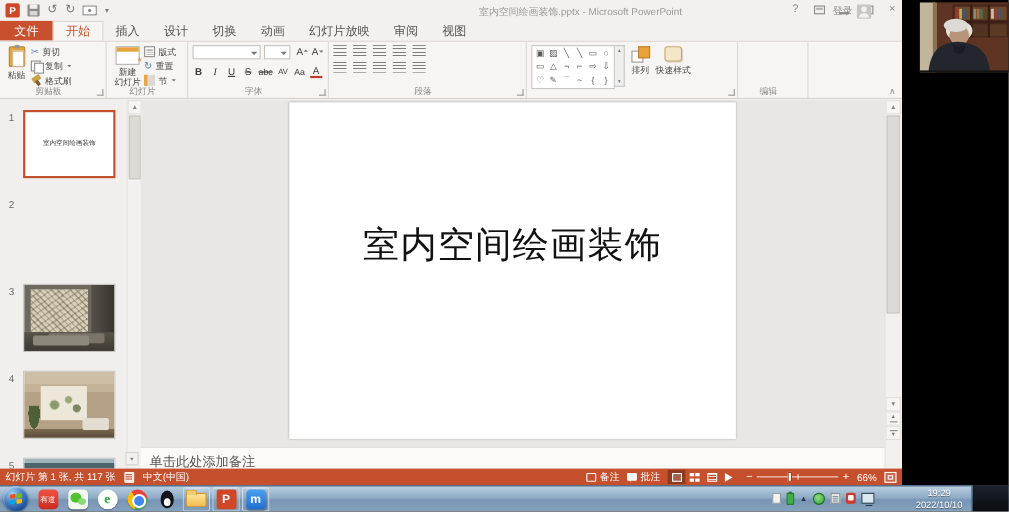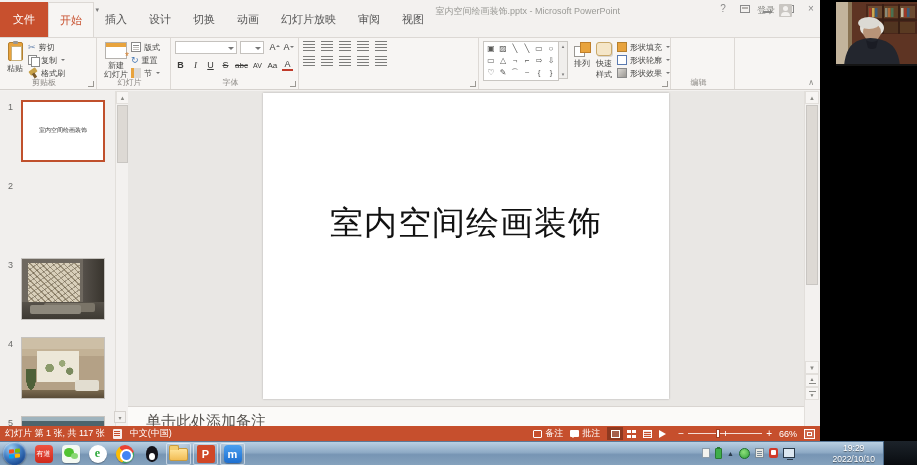--- a/index.html
+++ b/index.html
@@ -34,21 +34,21 @@
   .wb-restore { width:9px; height:8px; border:1px solid #8a8a8a; background:#F3F1EF; position:relative; }
   .wb-restore::before { content:""; position:absolute; left:2px; top:-3px; width:8px; height:7px; border:1px solid #8a8a8a; z-index:-1; }
   #signin { position:absolute; right:28px; top:4px; display:flex; align-items:center; gap:4px; }
   #signin .signin-label { font-size:9px; color:#8a8a86; }
   .person-box { width:13px; height:13px; background:#c9c6c2; border-radius:1px; position:relative; }
   .person-box::before { content:""; position:absolute; left:4px; top:2px; width:5px; height:5px; border-radius:50%; background:#f3f1ef; }
   .person-box::after { content:""; position:absolute; left:2px; bottom:1px; width:9px; height:4px; border-radius:4px 4px 0 0; background:#f3f1ef; }
 
   
   #ribbon-tabs { position:absolute; left:0; top:19px; width:100%; height:18px; display:flex; align-items:flex-end; }
-  .rtab { height:35px; padding:0 11px; font-size:11px; color:#555; display:flex; align-items:center; white-space:nowrap; }
+  .rtab { height:18px; padding:0 11px; font-size:11px; color:#555; display:flex; align-items:center; white-space:nowrap; }
   .rtab-file { background:#C8502E; color:#fff; padding:0 13px; }
   .rtab-active { background:#F7F5F3; color:#C8502E; border:1px solid #DCD8D4; border-bottom:none; }
 
   
   #ribbon { position:absolute; left:0; top:37px; width:100%; height:53px; background:#F7F5F3; border-bottom:1px solid #D5D1CD; border-top:1px solid #DCD8D4; display:flex; }
   .rgroup { position:relative; border-right:1px solid #DDD9D5; padding:3px 4px 12px 4px; flex:none; }
   .glabel { position:absolute; bottom:1px; left:0; right:8px; text-align:center; font-size:8px; color:#8d8a86; white-space:nowrap; }
   .launcher { position:absolute; right:2px; bottom:2px; width:6px; height:6px; border-right:1px solid #9a9792; border-bottom:1px solid #9a9792; }
   .rbtn-big { display:flex; flex-direction:column; align-items:center; justify-content:flex-start; font-size:8px; color:#4a4a48; gap:2px; padding:1px 3px; }
   .rsmall { display:flex; align-items:center; gap:3px; font-size:8px; color:#4a4a48; height:12px; white-space:nowrap; }
@@ -157,21 +157,21 @@
   #slide-title { position:absolute; left:8px; right:8px; top:108px; text-align:center; font-size:33px; color:#111; font-family:"Liberation Serif","DejaVu Serif",serif; white-space:nowrap; letter-spacing:1px; }
 
   #v-scroll { position:absolute; left:804px; top:91px; width:14px; height:335px; background:#F3F1EF; border-left:1px solid #E2DFDB; }
   #v-scroll .scr-btn { width:14px; }
   #v-scroll .stack { position:absolute; bottom:26px; left:0; }
   #v-scroll .scr-thumb { position:absolute; left:1px; top:14px; width:12px; height:180px; background:#DDD9D4; border:1px solid #c9c6c2; }
   .pn-btn { width:14px; height:13px; display:flex; flex-direction:column; align-items:center; justify-content:center; font-size:5px; color:#7a7a76; background:#F7F5F3; border:1px solid #E2DFDB; line-height:1; }
   .pn-bar { width:7px; height:1px; background:#8a8a86; margin:1px 0; }
 
   #notes-bar { position:absolute; left:128px; top:406px; width:676px; height:20px; background:#FBFAF8; border-top:1px solid #D9D5D1; }
-  #notes-text { position:absolute; left:18px; top:5px; font-size:15px; color:#55524e;font-family:Liberation Serif, serif; }
+  #notes-text { position:absolute; left:8px; top:5px; font-size:12px; color:#55524e;font-family:Liberation Serif, serif; }
   #notes-collapse { position:absolute; left:-14px; top:4px; width:12px; height:12px; border:1px solid #D5D1CD; background:#F3F1EF; font-size:6px; color:#8a8a86; display:flex; align-items:center; justify-content:center; }
 
   
   #status-bar { position:absolute; left:0; top:426px; width:820px; height:15px; background:#C64F2D; color:#fff; display:flex; align-items:center; font-size:9px; padding:0 5px; gap:8px; }
   .sb-left { display:flex; align-items:center; gap:8px; flex:1; }
   .sb-docicon { width:9px; height:10px; background:#fff; border-radius:1px; position:relative; opacity:.9; }
   .sb-docicon::after { content:""; position:absolute; left:1px; top:2px; width:6px; height:1px; background:#C64F2D; box-shadow:0 2px 0 #C64F2D, 0 4px 0 #C64F2D; }
   .sb-right { display:flex; align-items:center; gap:7px; }
   .sb-item { display:flex; align-items:center; gap:3px; white-space:nowrap; }
   .sb-noteicon { width:9px; height:8px; border:1px solid #fff; border-radius:1px; }
@@ -377,20 +377,21 @@
           </div>
           <div style="display:flex;gap:6px;">
             <span class="ic-lines"></span>
             <span class="ic-lines"></span>
             <span class="ic-lines"></span>
             <span class="ic-lines"></span>
             <span class="ic-lines"></span>
           </div>
         </div>
       </div>
+      <div class="glabel">段落</div>
       <div class="launcher"></div>
     </div>
 
     <div class="rgroup" style="width:192px;">
       <div style="display:flex;align-items:flex-start;">
         <div style="display:flex;">
           <div class="shape-gallery">
             <span class="shape-cell">▣</span>
             <span class="shape-cell">▨</span>
             <span class="shape-cell">╲</span>
@@ -415,37 +416,20 @@
             <span>▾</span>
           </div>
         </div>
         <div class="rbtn-big" style="margin-left:3px;">
           <span class="ic-arrange"></span>
           <span>排列</span>
         </div>
         <div class="rbtn-big">
           <span class="ic-qstyle"></span>
           <span>快速样式</span>
-        </div>
-        <div style="display:flex;flex-direction:column;gap:1px;margin-left:2px;">
-          <div class="rsmall">
-            <span class="mini ic-fill"></span>
-            <span>形状填充</span>
-            <span class="dd-caret"></span>
-          </div>
-          <div class="rsmall">
-            <span class="mini ic-outline"></span>
-            <span>形状轮廓</span>
-            <span class="dd-caret"></span>
-          </div>
-          <div class="rsmall">
-            <span class="mini ic-effect"></span>
-            <span>形状效果</span>
-            <span class="dd-caret"></span>
-          </div>
         </div>
       </div>
       <div class="launcher"></div>
     </div>
 
     <div class="rgroup" style="width:64px;">
       <div class="glabel">编辑</div>
     </div>
 
     <div style="flex:1;border-right:none;position:relative;">

